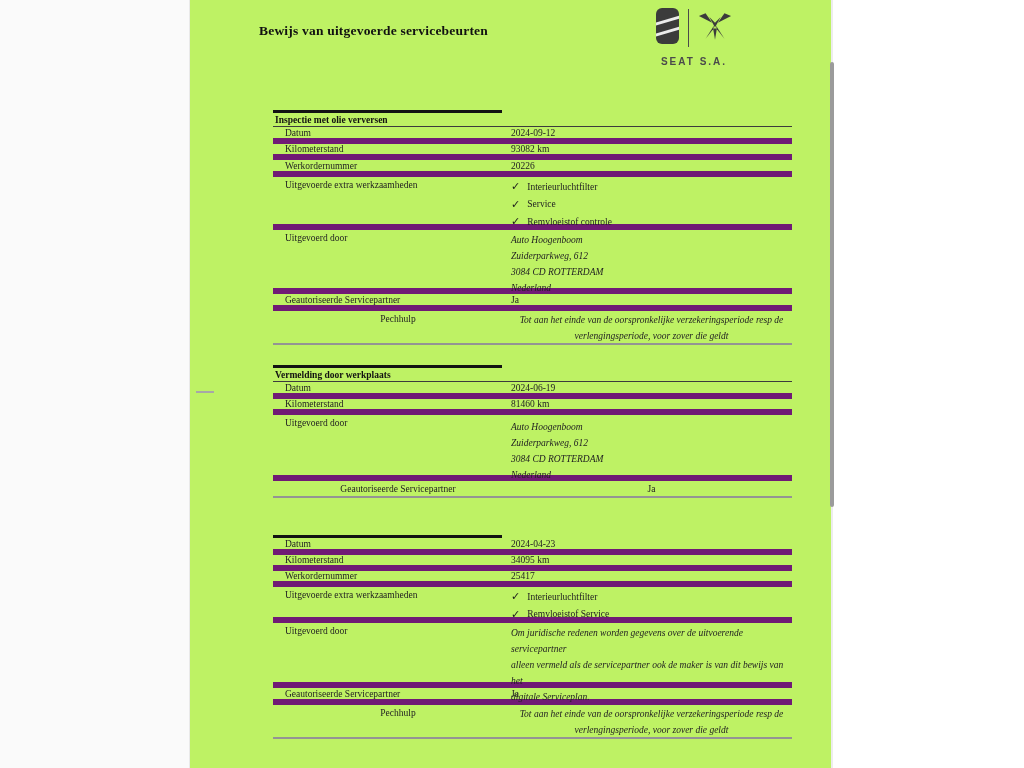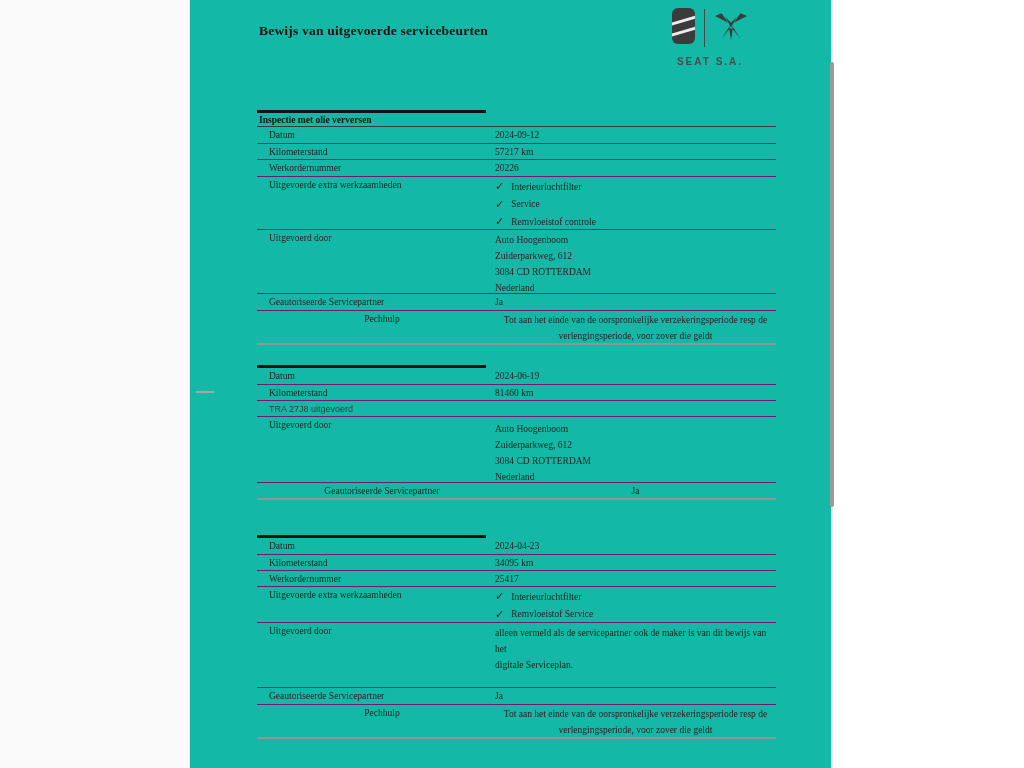--- a/index.html
+++ b/index.html
@@ -1,43 +1,43 @@
 <!DOCTYPE html>
 <html><head>
 <meta charset="utf-8">
 <style>
   html,body{margin:0;padding:0;}
   body{width:1024px;height:768px;background:#ffffff;position:relative;overflow:hidden;
        font-family:"Liberation Serif", serif;color:#1e1e1e;}
   .viewer-margin{position:absolute;left:0;top:0;width:189px;height:768px;background:#fafafa;border-right:1px solid #e9e9e9;}
   .top-ghost{position:absolute;left:210px;top:0;width:190px;height:5px;background:#f3f4f4;
              clip-path:polygon(0 0,100% 0,96% 100%,4% 100%);}
-  .page{position:absolute;left:190px;top:0;width:641px;height:768px;background:#14b8a6;}
+  .page{position:absolute;left:190px;top:0;width:641px;height:768px;background:#bef264;}
   .fold-mark{position:absolute;left:6px;top:391px;width:18px;height:2px;background:#a7a7a7;}
 
   .doc-title{position:absolute;left:69px;top:23px;font-size:13.5px;font-weight:bold;color:#111;letter-spacing:.2px;}
 
-  .logo-block{position:absolute;left:470px;top:8px;width:100px;}
+  .logo-block{position:absolute;left:454px;top:8px;width:100px;}
   .logo-row{display:flex;align-items:center;justify-content:center;gap:9px;height:40px;}
   .logo-divider{width:1px;height:38px;background:#4a4a4a;}
   .brand-name{margin-top:8px;text-align:center;font-family:"Liberation Sans",sans-serif;
               font-size:10px;font-weight:700;letter-spacing:2px;color:#4b4b4b;white-space:nowrap;}
 
-  .section{position:absolute;left:67px;width:519px;}
+  .section{position:absolute;left:83px;width:519px;}
   .sec-bar{width:229px;height:3px;background:#131313;}
   .sec-title{box-sizing:border-box;height:14px;border-bottom:1px solid #3c3c3c;
              display:flex;align-items:center;padding-left:2px;
              font-size:9.5px;font-weight:bold;color:#111;}
-  .row{box-sizing:border-box;display:flex;align-items:center;border-bottom:1px solid #701a75;}
+  .row{box-sizing:border-box;display:flex;align-items:center;border-bottom:6px solid #701a75;}
   .row.multi{align-items:flex-start;}
   .row.multi .label{padding-top:3px;}
   .section .row:last-child{border-bottom:2px solid #949494;text-align:center;}
   .label{box-sizing:border-box;width:238px;padding-left:12px;font-size:9.5px;color:#222;flex-shrink:0;}
   .value{flex:1;font-size:9.5px;color:#222;}
-  .vlines{padding-top:2px;line-height:16px;}
+  .vlines{padding-top:2px;line-height:16px;font-style:italic;}
   .checks{padding-top:1px;}
   .checkline{display:flex;align-items:center;height:17.5px;}
   .check{font-size:11px;color:#1a1a1a;margin-right:7px;}
   .full-row .full-text{box-sizing:border-box;padding-left:12px;
         font-family:"Liberation Sans",sans-serif;font-size:9px;color:#3a3a3a;}
 
   .scroll-track{position:absolute;left:831px;top:0;width:2px;height:768px;background:#ededed;}
   .scroll-thumb{position:absolute;left:830px;top:62px;width:4px;height:445px;background:#9b9b9b;border-radius:2px;}
 </style>
 </head>
@@ -80,21 +80,21 @@
 
   <div class="section" style="top:110px">
     <div class="sec-bar"></div>
     <div class="sec-title">Inspectie met olie verversen</div>
     <div class="row" style="height:17px">
       <div class="label">Datum</div>
       <div class="value">2024-09-12</div>
     </div>
     <div class="row" style="height:16px">
       <div class="label">Kilometerstand</div>
-      <div class="value">57217 km</div>
+      <div class="value">93082 km</div>
     </div>
     <div class="row" style="height:17px">
       <div class="label">Werkordernummer</div>
       <div class="value">20226</div>
     </div>
     <div class="row multi" style="height:53px">
       <div class="label">Uitgevoerde extra werkzaamheden</div>
       <div class="value checks">
         <div class="checkline">
           <span class="check">✓</span>
@@ -127,30 +127,28 @@
       <div class="label">Pechhulp</div>
       <div class="value vlines" style="padding-top:1px">
         <div>Tot aan het einde van de oorspronkelijke verzekeringsperiode resp de</div>
         <div>verlengingsperiode, voor zover die geldt</div>
       </div>
     </div>
   </div>
 
   <div class="section" style="top:365px">
     <div class="sec-bar"></div>
+    <div class="sec-title">Vermelding door werkplaats</div>
     <div class="row" style="height:17px">
       <div class="label">Datum</div>
       <div class="value">2024-06-19</div>
     </div>
     <div class="row" style="height:16px">
       <div class="label">Kilometerstand</div>
       <div class="value">81460 km</div>
-    </div>
-    <div class="row full-row" style="height:16px">
-      <div class="full-text">TRA 27J8 uitgevoerd</div>
     </div>
     <div class="row multi" style="height:66px">
       <div class="label">Uitgevoerd door</div>
       <div class="value vlines" style="padding-top:4px">
         <div>Auto Hoogenboom</div>
         <div>Zuiderparkweg, 612</div>
         <div>3084 CD ROTTERDAM</div>
         <div>Nederland</div>
       </div>
     </div>
@@ -183,20 +181,21 @@
         </div>
         <div class="checkline">
           <span class="check">✓</span>
           <span>Remvloeistof Service</span>
         </div>
       </div>
     </div>
     <div class="row multi" style="height:65px">
       <div class="label">Uitgevoerd door</div>
       <div class="value vlines">
+        <div>Om juridische redenen worden gegevens over de uitvoerende servicepartner</div>
         <div>alleen vermeld als de servicepartner ook de maker is van dit bewijs van het</div>
         <div>digitale Serviceplan.</div>
       </div>
     </div>
     <div class="row" style="height:17px">
       <div class="label">Geautoriseerde Servicepartner</div>
       <div class="value">Ja</div>
     </div>
     <div class="row multi" style="height:34px">
       <div class="label">Pechhulp</div>

